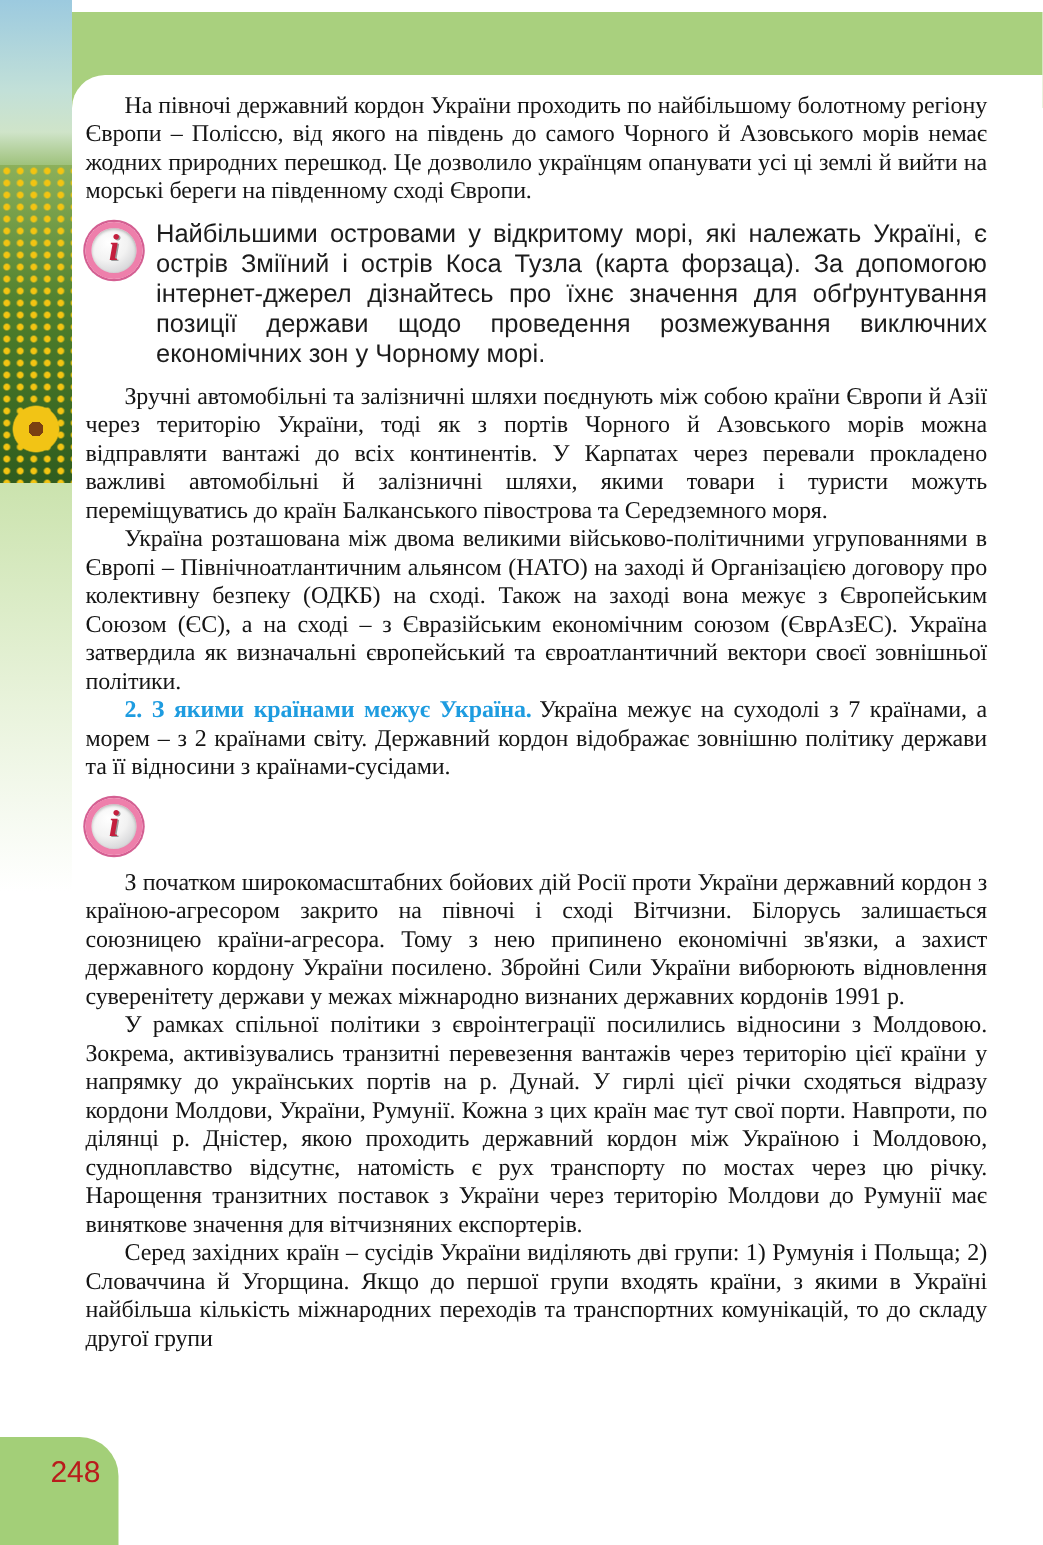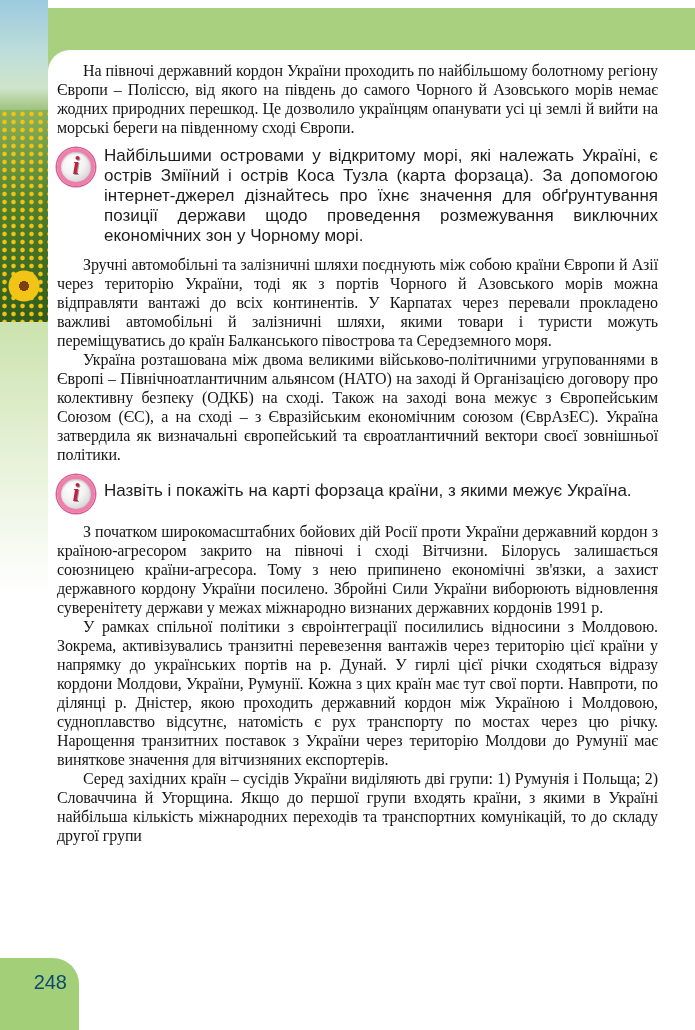--- a/index.html
+++ b/index.html
@@ -38,21 +38,21 @@
   }
   .page-num-box {
     position: absolute; left: 0; top: 958px; width: 79px; height: 72px;
     background: #a3cf78;
     border-top-right-radius: 26px;
     z-index: 6;
     box-sizing: border-box;
     padding: 13px 12px 0 0;
     text-align: right;
     font-family: "Liberation Sans", sans-serif;
-    font-size: 20px; color: #0c4a6e;
+    font-size: 20px; color: #b91c1c;
   }
 
   
   .content {
     position: absolute; left: 48px; top: 50px; right: 0; bottom: 0;
     background: #ffffff;
     border-top-left-radius: 22px;
     box-sizing: border-box;
     padding: 11px 37px 0 9px;
     z-index: 2;
@@ -126,24 +126,26 @@
 
   <div class="info-box">
     <span class="info-icon"><i>i</i></span>
     <div class="info-text">Найбільшими островами у відкритому морі, які належать Україні, є острів Зміїний і острів Коса Тузла (карта форзаца). За допомогою інтернет-джерел дізнайтесь про їхнє значення для обґрунтування позиції держави щодо проведення розмежування виключних економічних зон у Чорному морі.</div>
   </div>
 
   <p class="body-par">Зручні автомобільні та залізничні шляхи поєднують між собою країни Європи й Азії через територію України, тоді як з портів Чорного й Азовського морів можна відправляти вантажі до всіх континентів. У Карпатах через перевали прокладено важливі автомобільні й залізничні шляхи, якими товари і туристи можуть переміщуватись до країн Балканського півострова та Середземного моря.</p>
 
   <p class="body-par">Україна розташована між двома великими військово-політичними угрупованнями в Європі – Північноатлантичним альянсом (НАТО) на заході й Організацією договору про колективну безпеку (ОДКБ) на сході. Також на заході вона межує з Європейським Союзом (ЄС), а на сході – з Євразійським економічним союзом (ЄврАзЕС). Україна затвердила як визначальні європейський та євроатлантичний вектори своєї зовнішньої політики.</p>
 
+  <p class="body-par">
+    <span class="lead-blue">2. З якими країнами межує Україна.</span><span>Україна межує на суходолі з 7 країнами, а морем – з 2 країнами світу. Державний кордон відображає зовнішню політику держави та її відносини з країнами-сусідами.</span>
+  </p>
 
   <div class="info-box single">
     <span class="info-icon"><i>i</i></span>
-    <div class="info-text">Назвіть і покажіть на карті форзаца країни, з якими межує Україна.</div>
   </div>
 
   <p class="body-par">З початком широкомасштабних бойових дій Росії проти України державний кордон з країною-агресором закрито на півночі і сході Вітчизни. Білорусь залишається союзницею країни-агресора. Тому з нею припинено економічні зв'язки, а захист державного кордону України посилено. Збройні Сили України виборюють відновлення суверенітету держави у межах міжнародно визнаних державних кордонів 1991 р.</p>
 
   <p class="body-par">У рамках спільної політики з євроінтеграції посилились відносини з Молдовою. Зокрема, активізувались транзитні перевезення вантажів через територію цієї країни у напрямку до українських портів на р. Дунай. У гирлі цієї річки сходяться відразу кордони Молдови, України, Румунії. Кожна з цих країн має тут свої порти. Навпроти, по ділянці р. Дністер, якою проходить державний кордон між Україною і Молдовою, судноплавство відсутнє, натомість є рух транспорту по мостах через цю річку. Нарощення транзитних поставок з України через територію Молдови до Румунії має виняткове значення для вітчизняних експортерів.</p>
 
   <p class="body-par">Серед західних країн – сусідів України виділяють дві групи: 1) Румунія і Польща; 2) Словаччина й Угорщина. Якщо до першої групи входять країни, з якими в Україні найбільша кількість міжнародних переходів та транспортних комунікацій, то до складу другої групи</p>
 
 </div>
 

